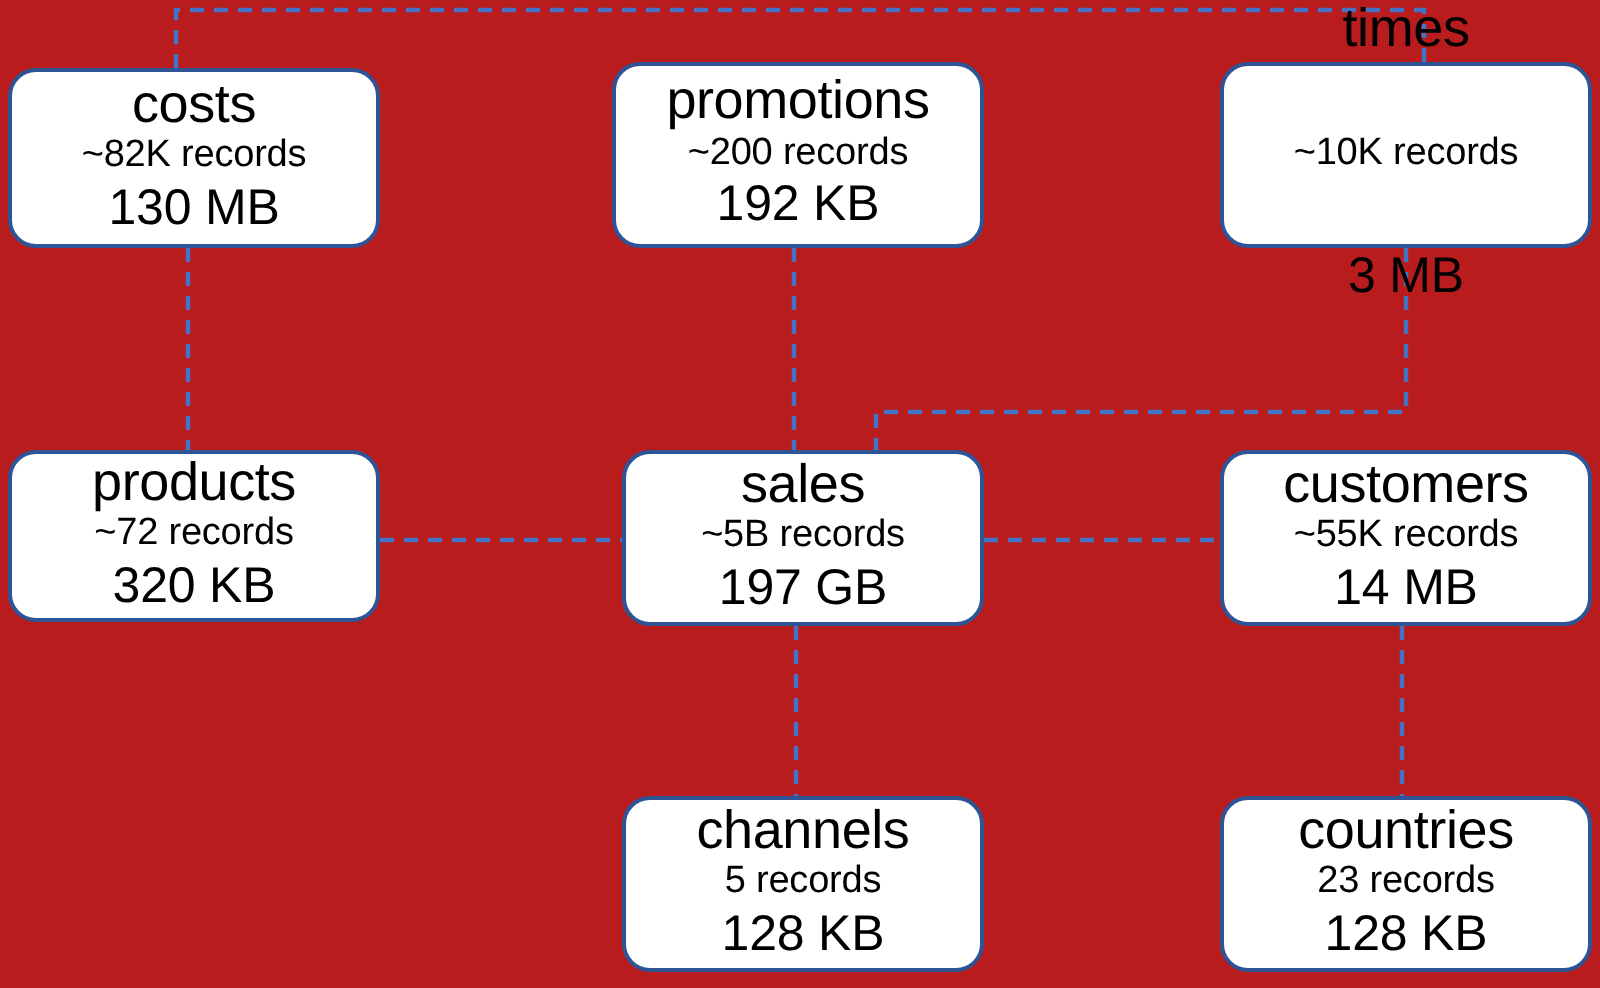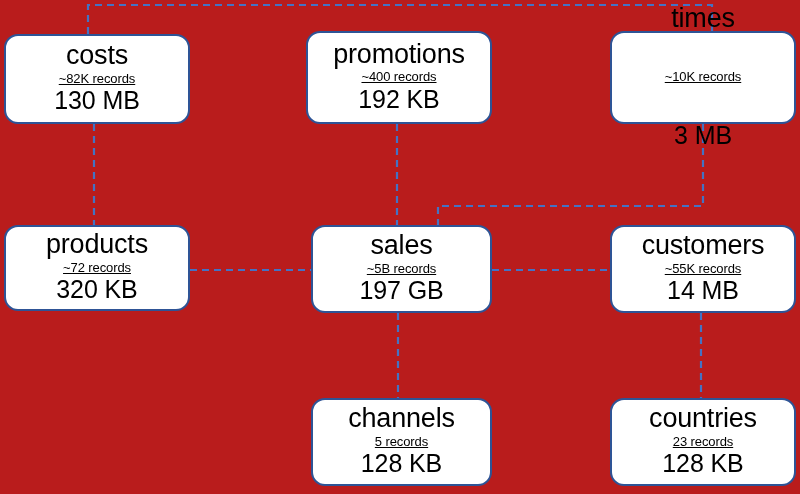--- a/index.html
+++ b/index.html
@@ -37,24 +37,23 @@
     text-align: center;
   }
   .node-title {
     font-size: 27px;
     line-height: 1.02;
     font-weight: 400;
     letter-spacing: -0.2px;
     margin-bottom: 1px;
   }
   .node-records {
-    font-size: 13px;
+    font-size: 19px;
     line-height: 1.18;
     letter-spacing: -0.1px;
-    text-decoration: underline;
   }
   .node-size {
     font-size: 25px;
     line-height: 1.18;
     letter-spacing: -0.1px;
   }
 </style>
 </head>
 <body>
 
@@ -72,21 +71,21 @@
     </svg>
 
   <div class="node" style="left: 4px; top: 34px; width: 186px; height: 90px; border-color: rgb(46, 84, 150);">
     <div class="node-title">costs</div>
     <div class="node-records">~82K  records</div>
     <div class="node-size">130 MB</div>
   </div>
 
   <div class="node" style="left: 306px; top: 31px; width: 186px; height: 93px; border-color: rgb(46, 84, 150);">
     <div class="node-title">promotions</div>
-    <div class="node-records">~400  records</div>
+    <div class="node-records">~200  records</div>
     <div class="node-size">192 KB</div>
   </div>
 
   <div class="node" style="left: 610px; top: 31px; width: 186px; height: 93px; border-color: rgb(46, 84, 150); gap: 36px;">
     <div class="node-title">times</div>
     <div class="node-records">~10K  records</div>
     <div class="node-size">3 MB</div>
   </div>
 
   <div class="node" style="left: 4px; top: 225px; width: 186px; height: 86px; border-color: rgb(46, 84, 150);">

